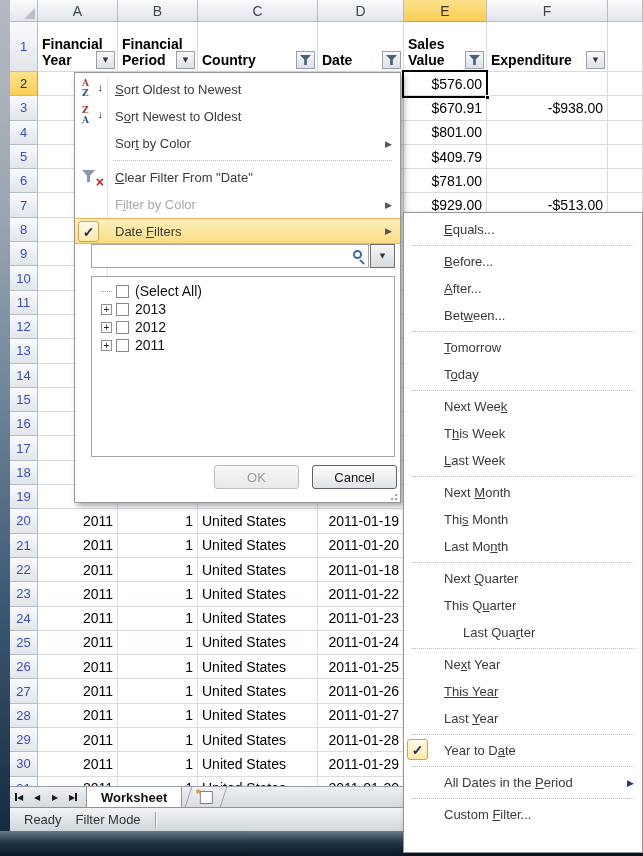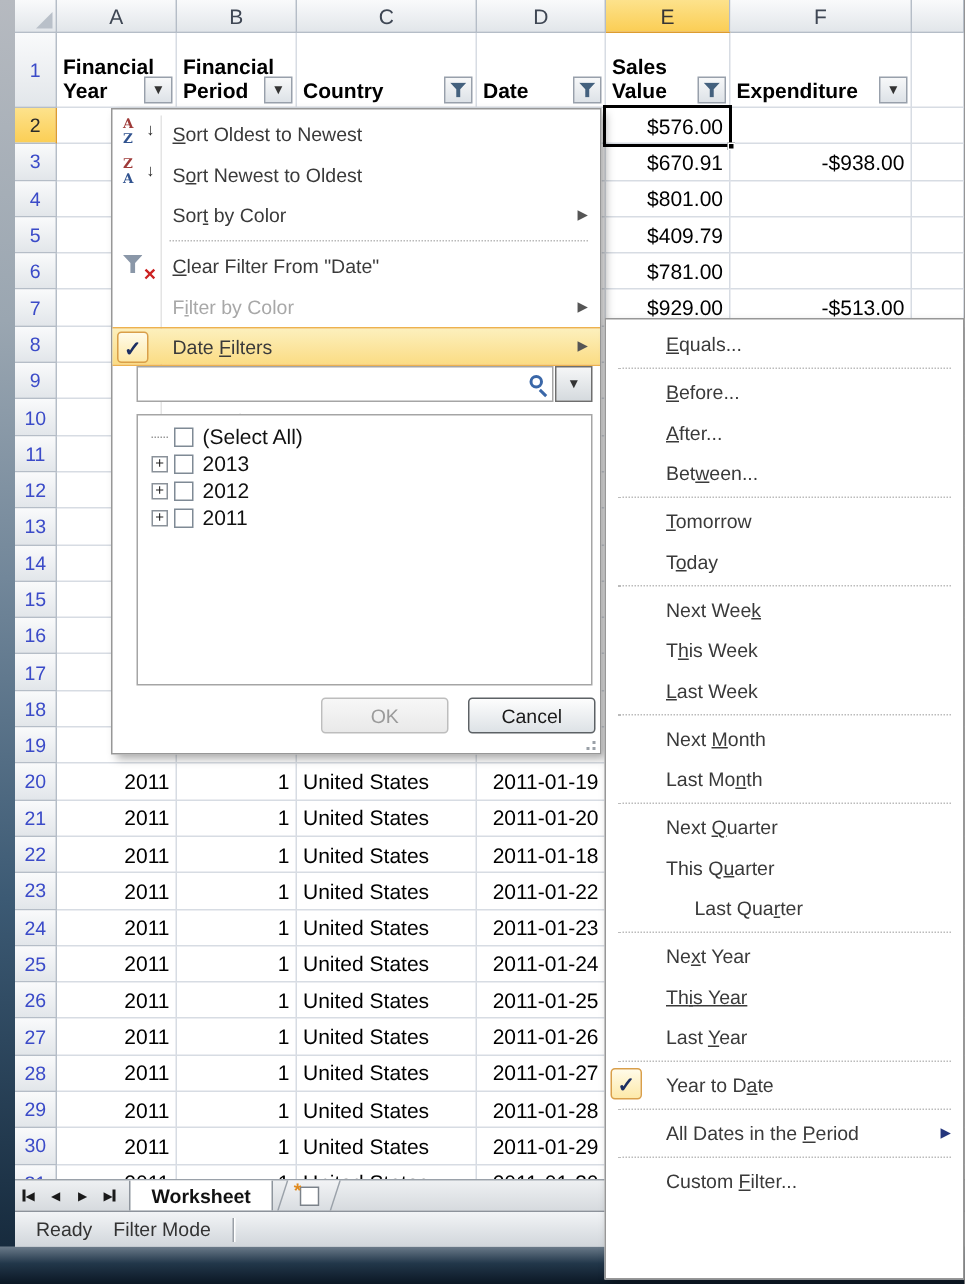--- a/index.html
+++ b/index.html
@@ -621,20 +621,23 @@
         <div class="mlabel" style="display: inline;">T<u>h</u>is Week</div>
       </div>
       <div class="smi">
         <div class="mlabel" style="display: inline;"><u>L</u>ast Week</div>
       </div>
       <div class="ssep"></div>
       <div class="smi">
         <div class="mlabel" style="display: inline;">Next <u>M</u>onth</div>
       </div>
       <div class="smi">
+        <div class="mlabel" style="display: inline;">Thi<u>s</u> Month</div>
+      </div>
+      <div class="smi">
         <div class="mlabel" style="display: inline;">Last Mo<u>n</u>th</div>
       </div>
       <div class="ssep"></div>
       <div class="smi">
         <div class="mlabel" style="display: inline;">Next <u>Q</u>uarter</div>
       </div>
       <div class="smi">
         <div class="mlabel" style="display: inline;">This Q<u>u</u>arter</div>
       </div>
       <div class="smi">

